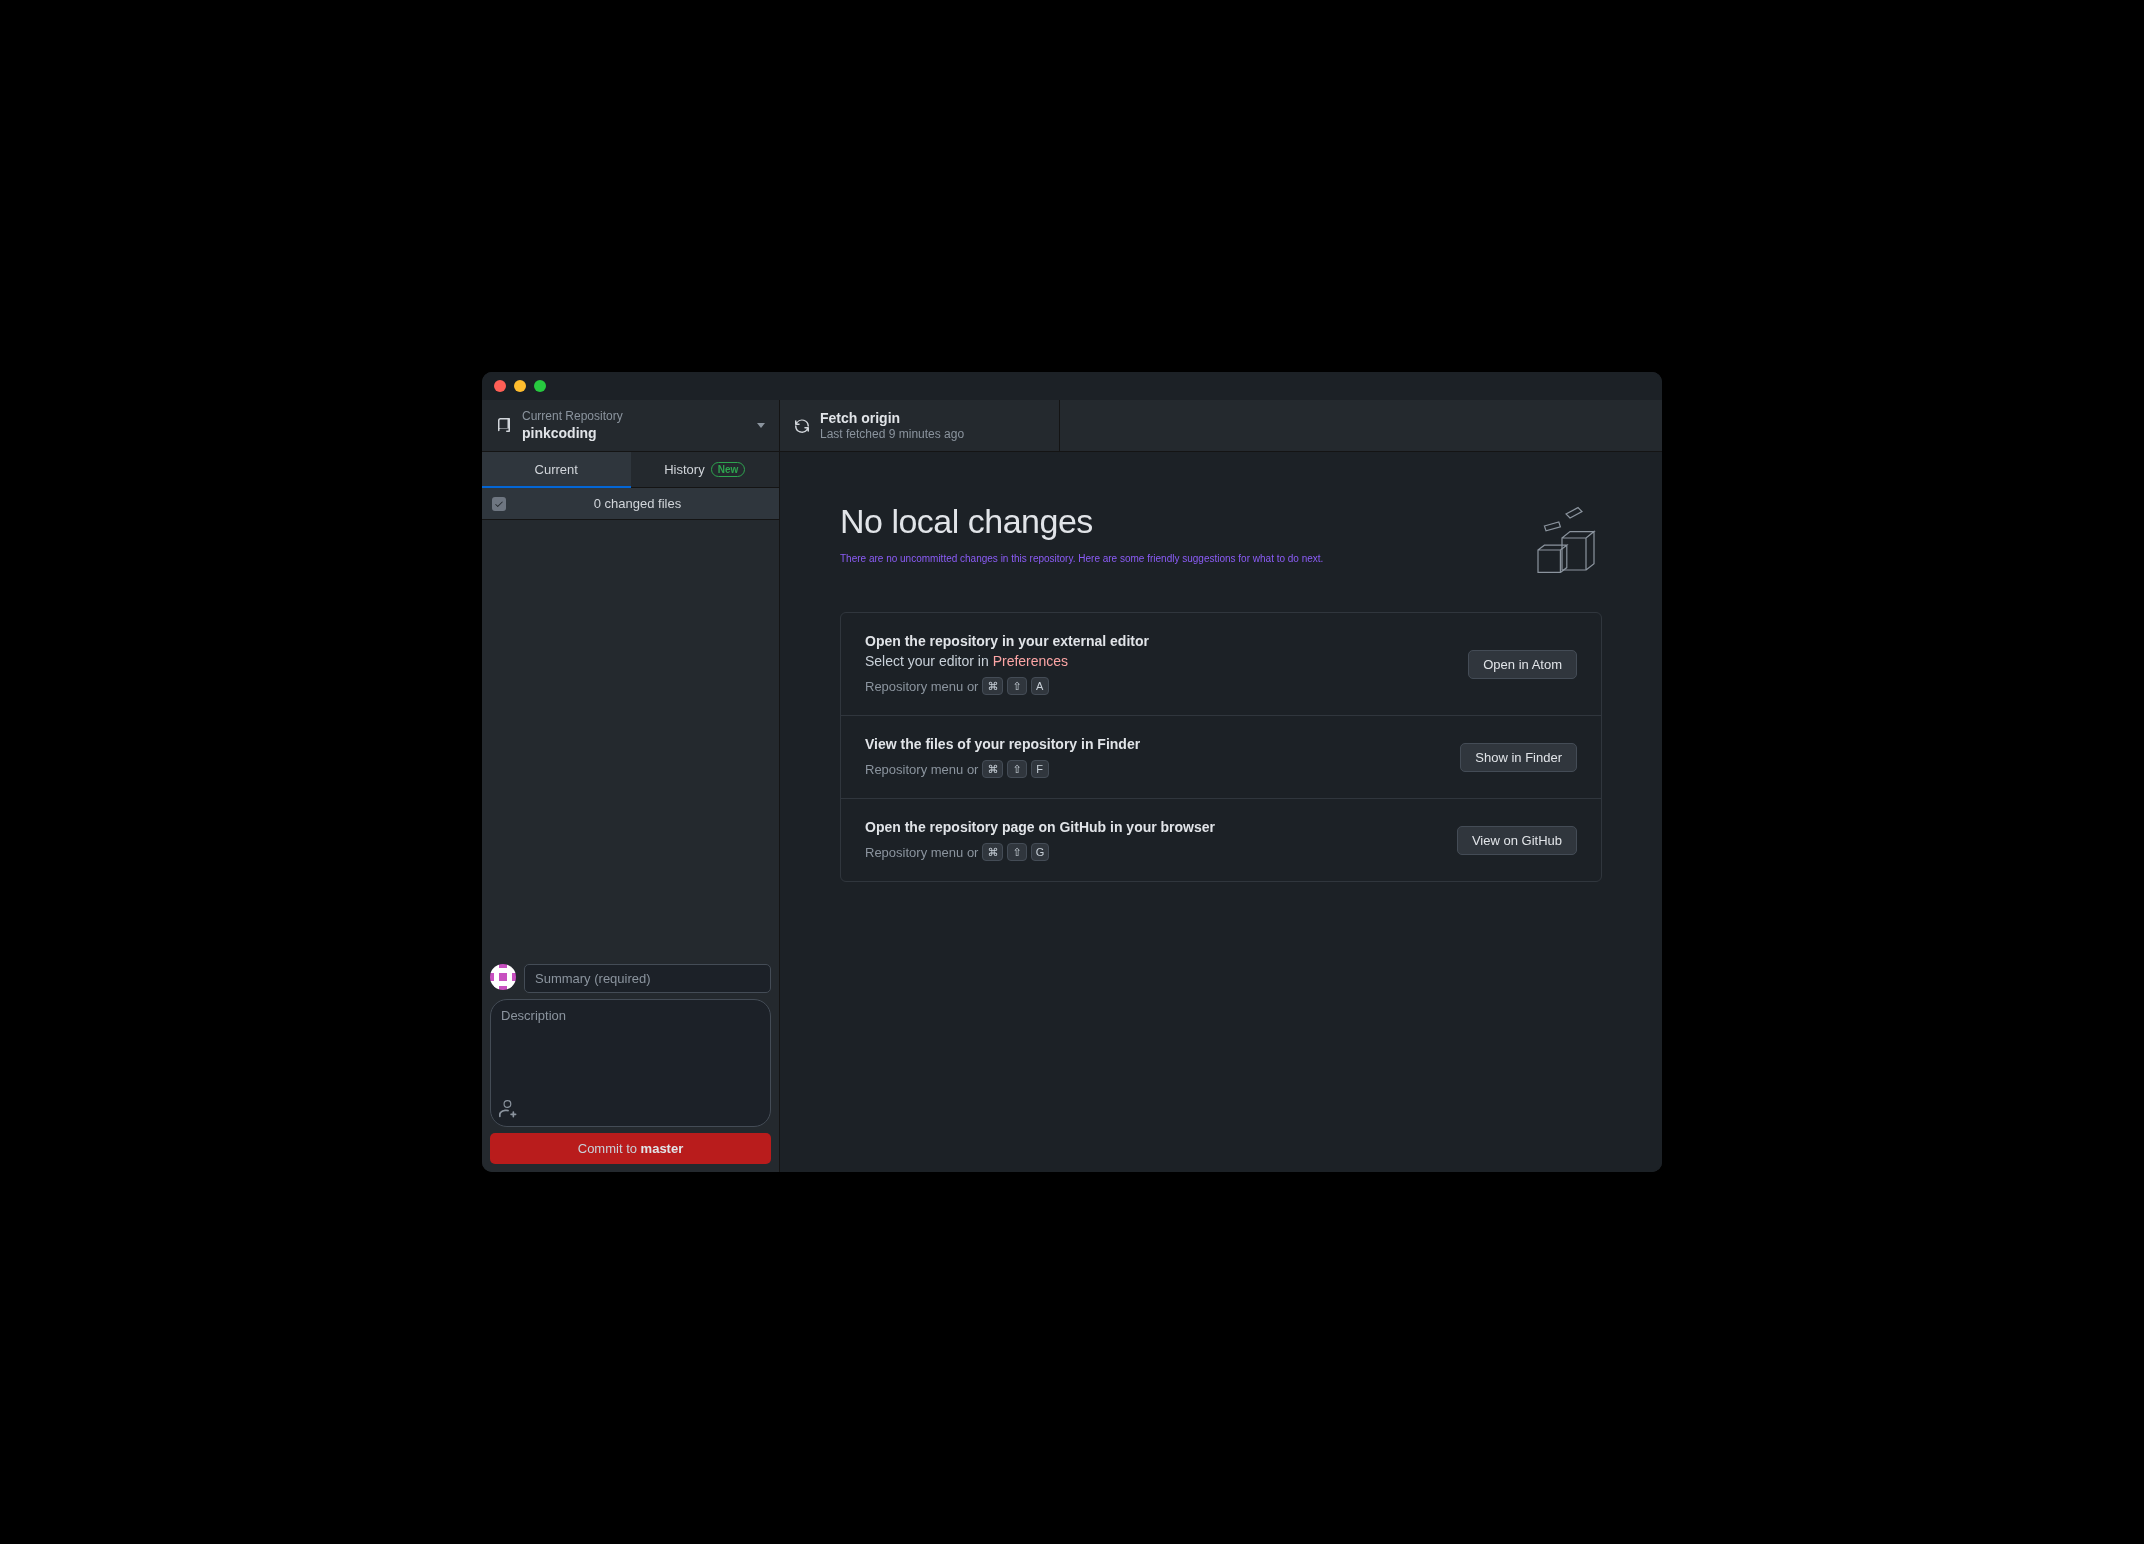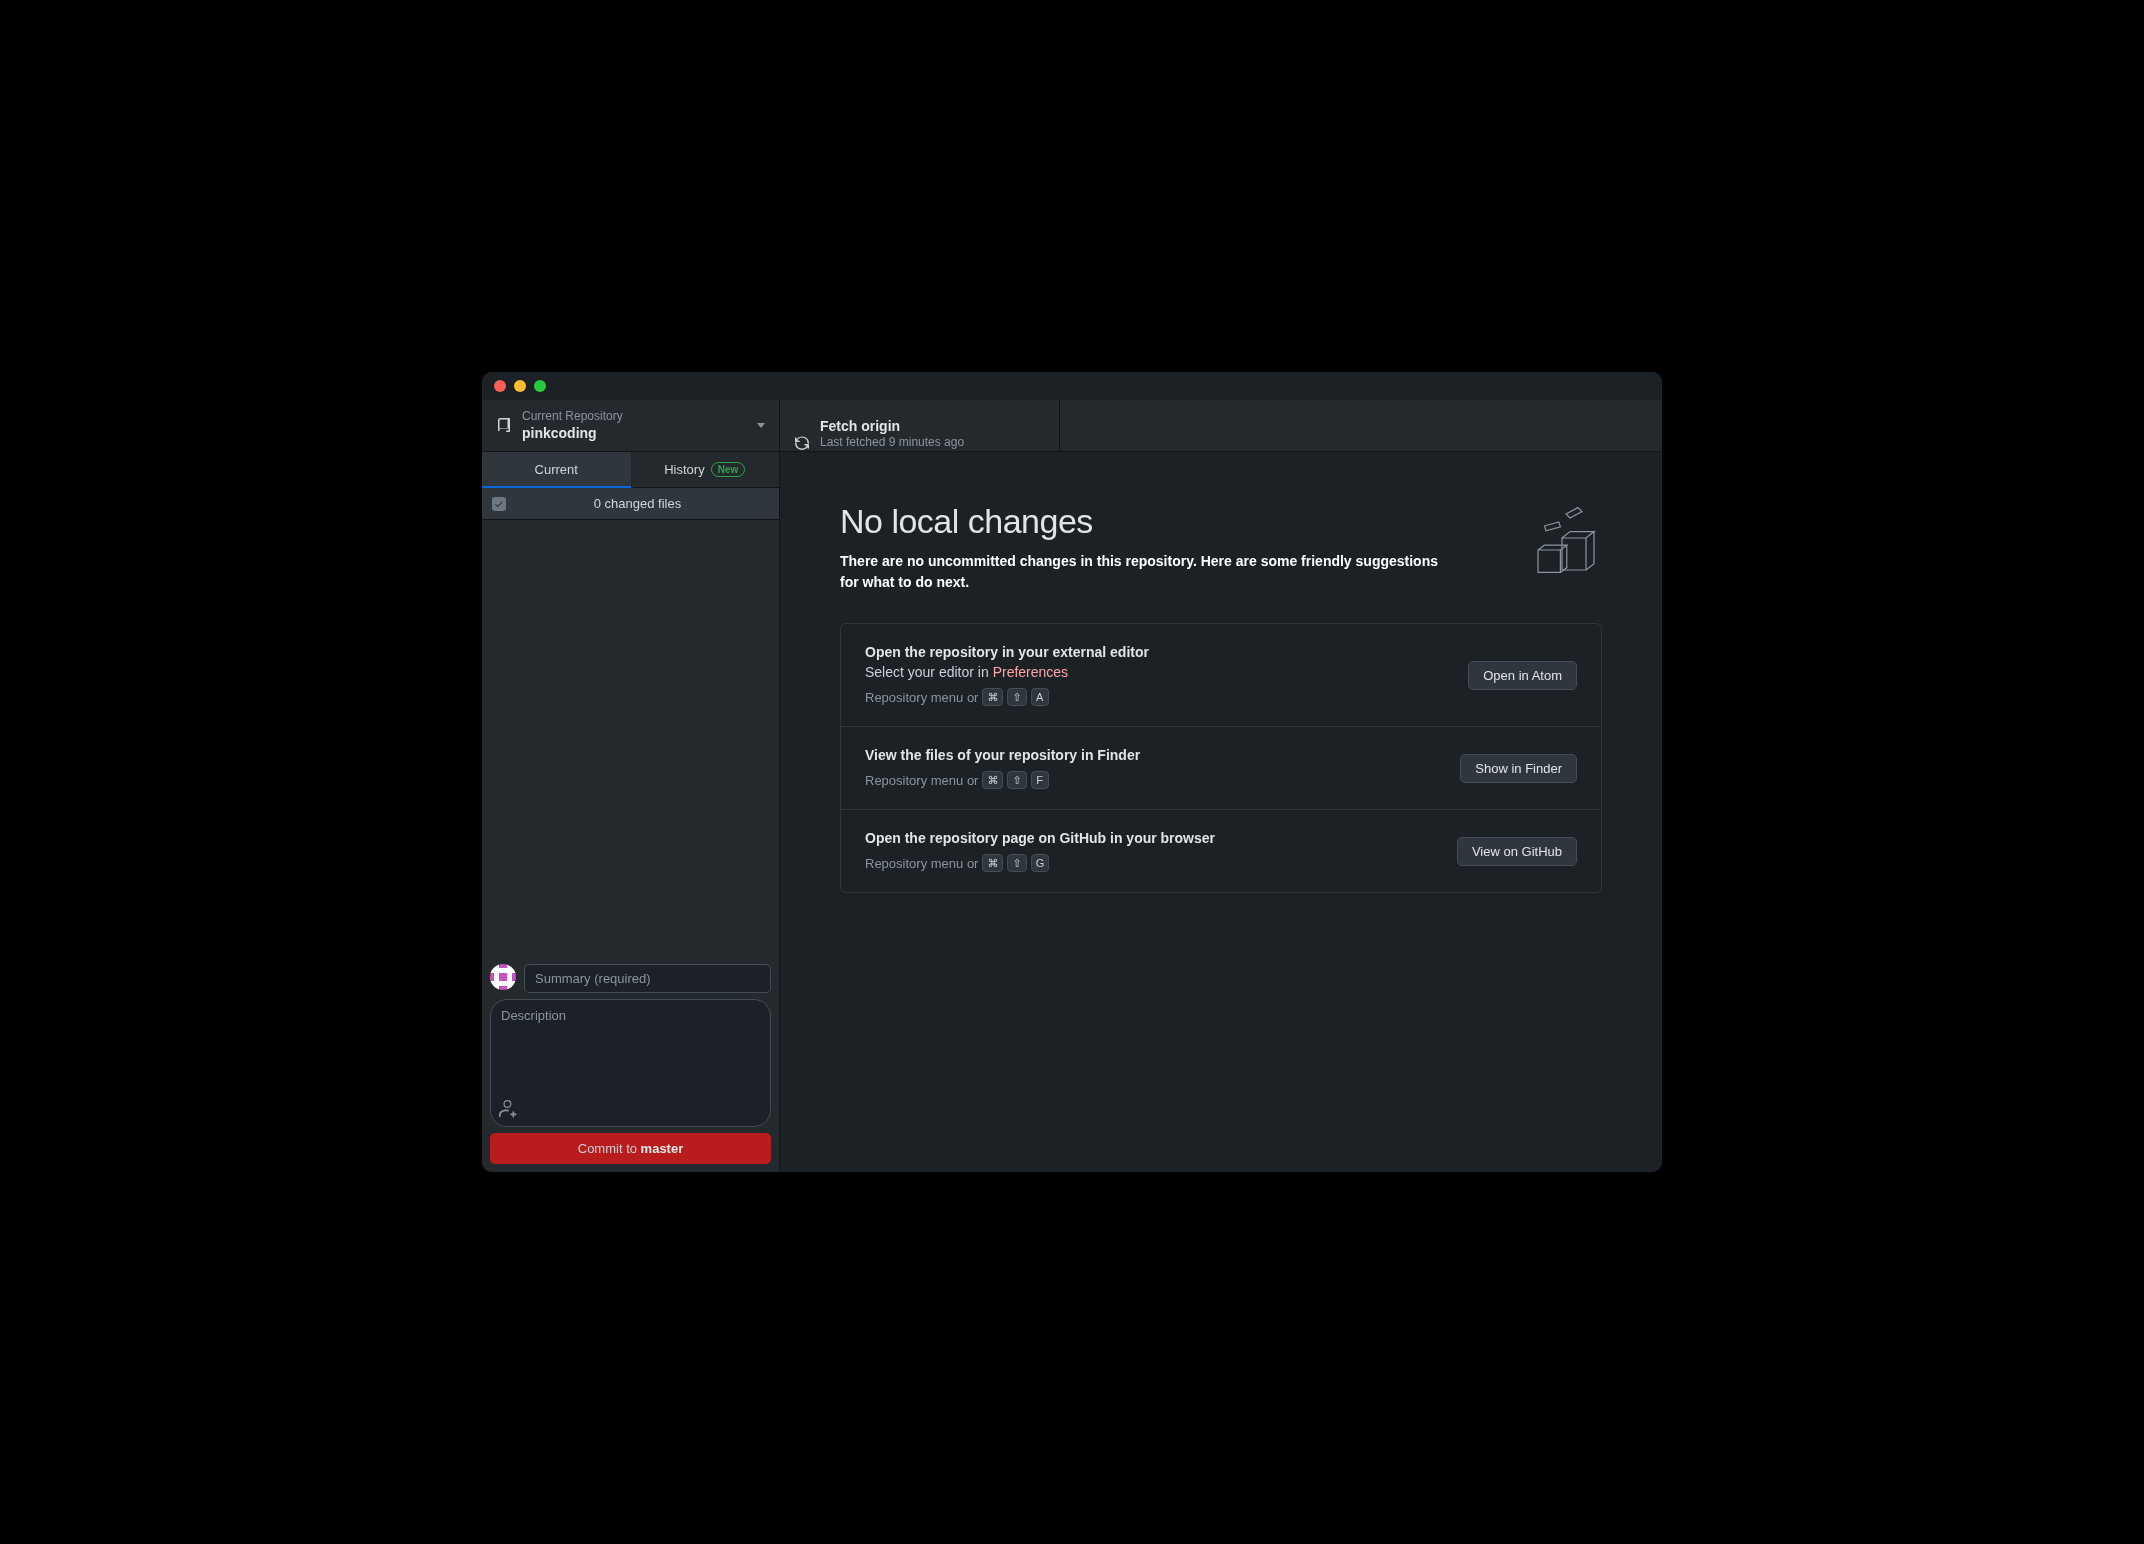--- a/index.html
+++ b/index.html
@@ -44,21 +44,21 @@
     display: flex;
     align-items: center;
     padding: 0 14px;
     gap: 10px;
     border-right: 1px solid #141414;
     cursor: pointer;
     position: relative;
   }
   .toolbar-item.repo { width: 298px; }
   .toolbar-item.branch { width: 277px; border: 2px solid #e05a2b; margin: -1px 0 -1px -1px; }
-  .toolbar-item.fetch { flex: 0 0 auto; width: 280px; align-items: flex-end; }
+  .toolbar-item.fetch { flex: 0 0 auto; width: 280px; }
   .toolbar-icon { width: 16px; height: 16px; fill: #d1d5da; flex-shrink: 0; }
   .toolbar-text { display: flex; flex-direction: column; flex: 1; min-width: 0; }
   .toolbar-label { font-size: 12px; color: #8b949e; line-height: 1.2; }
   .toolbar-value { font-size: 14px; color: #e1e4e8; font-weight: 600; line-height: 1.3; }
   .toolbar-sub { font-size: 12px; color: #8b949e; line-height: 1.3; }
   .caret { width: 0; height: 0; border-left: 4px solid transparent; border-right: 4px solid transparent; border-top: 5px solid #8b949e; }
   .body { flex: 1; display: flex; min-height: 0; }
   .sidebar {
     width: 298px;
     background: #24292e;
@@ -158,21 +158,21 @@
   .main {
     flex: 1;
     background: #1c2126;
     padding: 50px 60px;
     overflow: auto;
     color: #d1d5da;
   }
   .main-header { display: flex; gap: 40px; align-items: flex-start; margin-bottom: 30px; }
   .main-header-text { flex: 1; }
   .main-title { font-size: 34px; font-weight: 300; color: #e1e4e8; margin-bottom: 10px; letter-spacing: -0.5px; }
-  .main-sub { font-size: 14px; color: #ffffff; line-height: 1.5; max-width: 600px; font-weight: bold; }
+  .main-sub { font-size: 10px; color: #8b5cf6; line-height: 1.5; max-width: 600px; }
   .boxes-illustration { width: 80px; height: 80px; flex-shrink: 0; }
   .suggestions {
     border: 1px solid #30363d;
     border-radius: 6px;
   }
   .suggestion {
     padding: 20px 24px;
     display: flex;
     align-items: center;
     gap: 20px;

